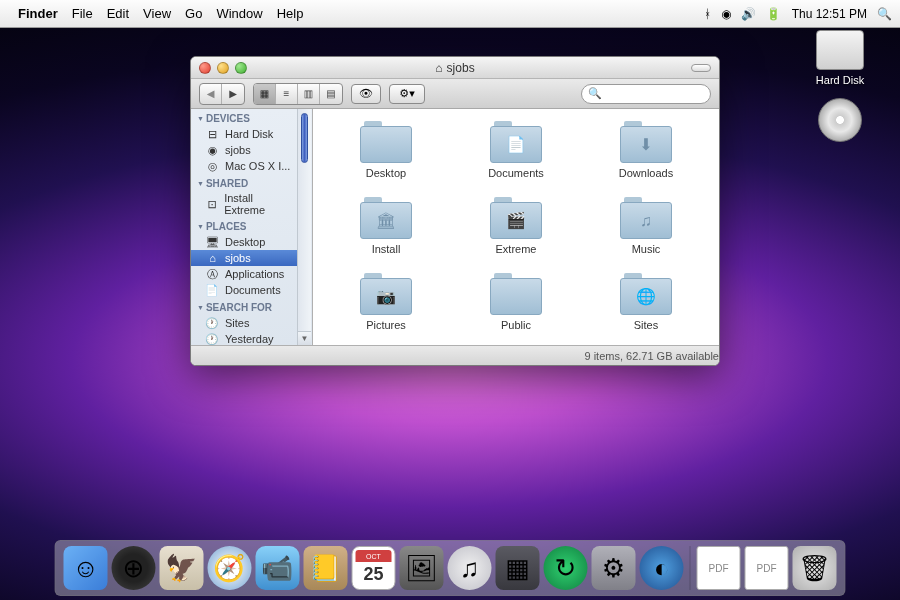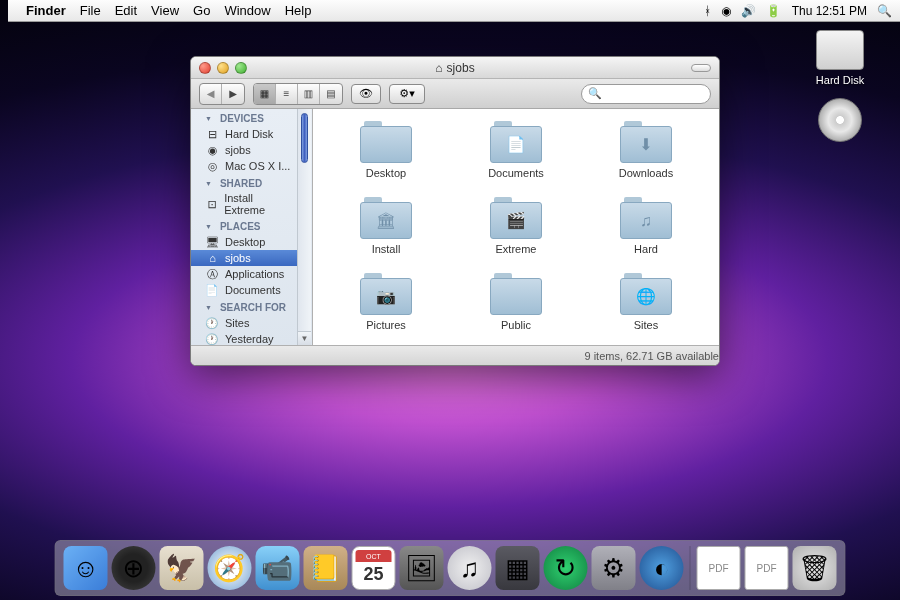--- a/index.html
+++ b/index.html
@@ -1,17 +1,17 @@
 <!DOCTYPE html>
 <html><head>
 <meta charset="utf-8">
 <style>
 *{margin:0;padding:0;box-sizing:border-box;font-family:"Lucida Grande","Helvetica Neue",sans-serif;-webkit-font-smoothing:antialiased}
 body{width:900px;height:600px;overflow:hidden;position:relative;background:radial-gradient(ellipse 120% 70% at 50% 60%,#e878e0 0%,#c050d0 15%,#6020a0 35%,#201050 55%,#0a0520 75%,#020208 100%)}
-.menubar{position:absolute;top:0;left:8px;right:0;height:22px;background:linear-gradient(#fdfdfd,#e8e8e8);border-bottom:1px solid #9a9a9a;display:flex;align-items:center;font-size:13px;color:#000;z-index:100}
+.menubar{position:absolute;top:0;left:0;right:0;height:28px;background:linear-gradient(#fdfdfd,#e8e8e8);border-bottom:1px solid #9a9a9a;display:flex;align-items:center;font-size:13px;color:#000;z-index:100}
 .menubar .apple{margin:0 10px 0 8px;font-size:14px}
 .menubar .app{font-weight:bold;margin-right:14px}
 .menubar .item{margin-right:14px;cursor:default}
 .menubar .right{margin-left:auto;display:flex;align-items:center;gap:10px;padding-right:8px}
 .menubar .statusicon{font-size:12px}
 .desktop-icons{position:absolute;top:30px;right:10px;display:flex;flex-direction:column;gap:12px;z-index:5}
 .deskicon{display:flex;flex-direction:column;align-items:center;width:100px;color:#fff;font-size:11px;text-shadow:0 1px 2px rgba(0,0,0,.8);text-align:center;cursor:default}
 .hdisk{width:48px;height:40px;background:linear-gradient(#f4f4f4,#d0d0d0);border:1px solid #888;border-radius:4px;margin-bottom:4px}
 .dvd{width:44px;height:44px;border-radius:50%;background:radial-gradient(circle,#fff 12%,#ccc 14%,#e8e8e8 40%,#b0b0b0 70%,#e0e0e0 100%);border:1px solid #777;margin-bottom:4px}
 .window{position:absolute;top:56px;left:190px;width:530px;height:310px;background:#fff;border:1px solid #7a7a7a;border-radius:6px;box-shadow:0 12px 40px rgba(0,0,0,.55);z-index:50;overflow:hidden;display:flex;flex-direction:column}
@@ -32,21 +32,21 @@
 .singlebtn{border:1px solid #8a8a8a;border-radius:4px;background:linear-gradient(#fdfdfd,#dcdcdc);width:30px;height:20px;display:flex;align-items:center;justify-content:center;font-size:11px;cursor:default}
 .gear{width:36px}
 .flex{flex:1}
 .search{width:130px;height:20px;border:1px solid #9a9a9a;border-radius:10px;background:#fff;display:flex;align-items:center;padding:0 6px;font-size:11px;color:#888}
 .body{flex:1;display:flex;min-height:0}
 .sidebar{width:122px;background:linear-gradient(#e8eef5,#dde5ee);border-right:1px solid #b0b0b0;font-size:11px;overflow-y:auto;position:relative}
 .scrollbar{position:absolute;right:1px;top:0;bottom:0;width:14px;background:linear-gradient(90deg,#e0e6ee,#f0f4f8);border-left:1px solid #c0c8d0}
 .sbthumb{position:absolute;left:3px;right:3px;top:4px;height:50px;background:linear-gradient(90deg,#80a0e0,#4060c0,#80a0e0);border-radius:4px;border:1px solid #3050a0}
 .sbarrow{position:absolute;left:0;right:0;height:14px;display:flex;align-items:center;justify-content:center;font-size:8px;color:#666;background:linear-gradient(#f0f4f8,#d8dee6);border-top:1px solid #c0c8d0}
 .sbarrow.d{bottom:0}
-.sidebar .hdr{color:#6a7890;font-weight:bold;font-size:10px;padding:4px 6px 2px 14px;text-transform:uppercase;display:flex;align-items:center;gap:8px}
+.sidebar .hdr{color:#6a7890;font-weight:bold;font-size:10px;padding:4px 6px 2px 6px;text-transform:uppercase;display:flex;align-items:center;gap:2px}
 .sidebar .tri{font-size:7px}
 .sidebar .row{display:flex;align-items:center;gap:5px;padding:1px 6px 1px 14px;color:#333;cursor:default;width:108px}
 .sidebar .row.sel{background:linear-gradient(#5a8ad8,#3a68c0);color:#fff;border-radius:0}
 .sidebar .ic{width:15px;height:14px;display:flex;align-items:center;justify-content:center;font-size:11px}
 .content{flex:1;overflow:auto;padding:12px 8px;display:grid;grid-template-columns:repeat(3,1fr);gap:18px 0;align-content:start}
 .folder{display:flex;flex-direction:column;align-items:center;font-size:11px;color:#333;cursor:default}
 .ficon{width:52px;height:42px;margin-bottom:4px;position:relative}
 .ftab{position:absolute;top:0;left:4px;width:18px;height:6px;background:#b0c8d8;border-radius:2px 2px 0 0}
 .fbody{position:absolute;top:5px;left:0;right:0;bottom:0;background:linear-gradient(#c8dae8,#a0bed4);border:1px solid #88a8c0;border-radius:3px;display:flex;align-items:center;justify-content:center;color:#708fa8;font-size:16px}
 .statusbar{height:20px;background:linear-gradient(#eaeaea,#d5d5d5);border-top:1px solid #b0b0b0;display:flex;align-items:center;justify-content:flex-end;font-size:11px;color:#555}
@@ -238,21 +238,21 @@
             <div class="ftab"></div>
             <div class="fbody">🎬</div>
           </div>
           <span>Extreme</span>
         </div>
       <div class="folder">
           <div class="ficon">
             <div class="ftab"></div>
             <div class="fbody">♫</div>
           </div>
-          <span>Hard</span>
+          <span>Music</span>
         </div>
       <div class="folder">
           <div class="ficon">
             <div class="ftab"></div>
             <div class="fbody">📷</div>
           </div>
           <span>Pictures</span>
         </div>
       <div class="folder">
           <div class="ficon">

